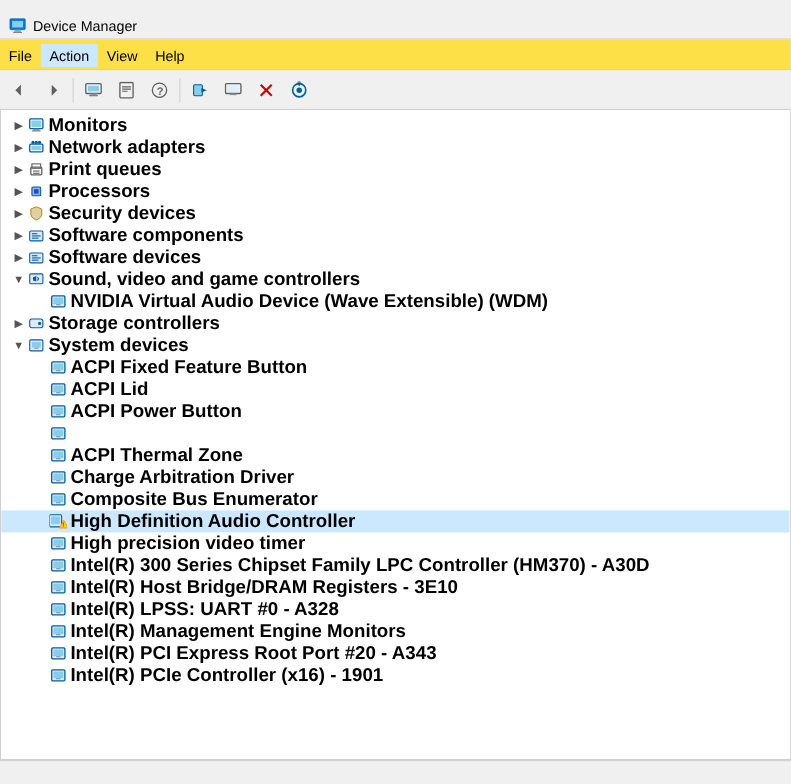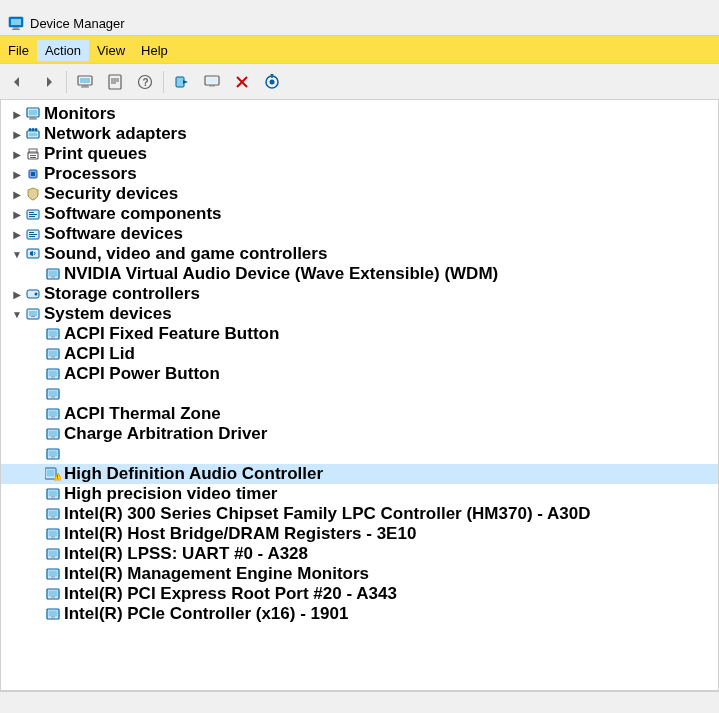--- a/index.html
+++ b/index.html
@@ -437,20 +437,21 @@
       <div class="tree-item">
         <span style="display:inline-block;width:28px;"></span>
         <span class="tree-toggle" style="color:#555;font-size:10px;width:16px;"></span>
         <span class="tree-icon">
           <svg width="14" height="14" viewBox="0 0 14 14">
             <rect x="1" y="2" width="12" height="10" rx="1" fill="#e0e8ff" stroke="#0060a0" stroke-width="1.2"></rect>
             <rect x="2.5" y="3.5" width="9" height="6" fill="#87ceeb"></rect>
             <rect x="5" y="9.5" width="4" height="1" fill="#909090"></rect>
           </svg>
         </span>
+        <span class="tree-label">Composite Bus Enumerator</span>
       </div>
       <div class="tree-item highlight-row">
         <span style="display:inline-block;width:28px;"></span>
         <span class="tree-toggle" style="color:#555;font-size:10px;width:16px;"></span>
         <span class="tree-icon">
           <svg width="16" height="14" viewBox="0 0 16 14">
       <rect x="0" y="1" width="11" height="11" rx="1" fill="#e0e8ff" stroke="#0060a0" stroke-width="1"></rect>
       <rect x="1.5" y="2.5" width="8" height="7" fill="#87ceeb"></rect>
       <polygon points="9,13 13,6 17,13" fill="#ffd700" stroke="#ff8c00" stroke-width="0.8"></polygon>
       <text x="12.5" y="12" font-size="6" font-weight="bold" fill="#ff0000" text-anchor="middle">!</text>

